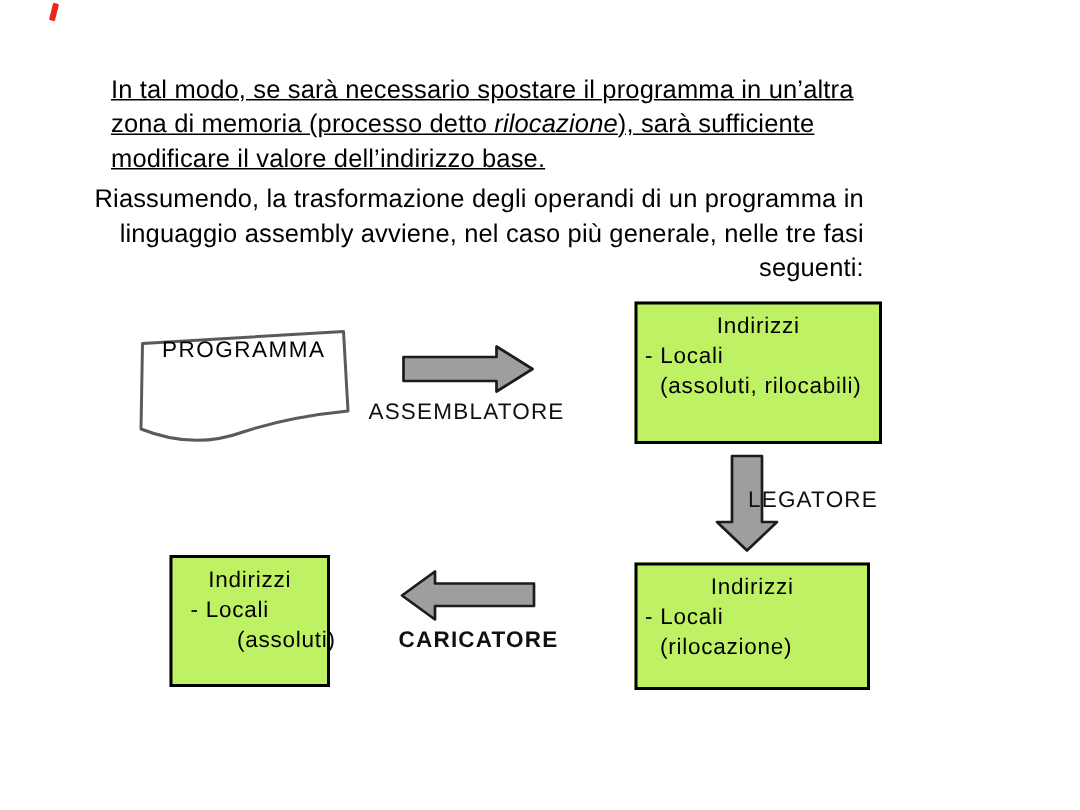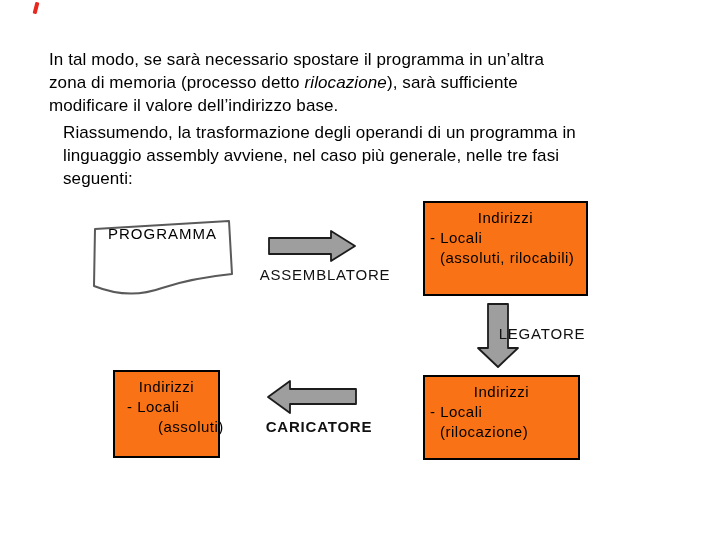--- a/index.html
+++ b/index.html
@@ -23,40 +23,40 @@
   }
 
   
   .para {
     position: absolute;
     font-size: 17px;
     line-height: 23px;
     letter-spacing: 0.1px;
     white-space: nowrap;
   }
-  .para-1 { left: 49px; top: 48px; }
-  .para-2 { left: 63px; top: 121px; }
+  .para-1 { left: 74px; top: 48px; text-decoration: underline; }
+  .para-2 { left: 63px; top: 121px; text-align: right; }
   .pline { }
   .pline.first { margin-left: 0; }
   .pline em { font-style: italic; }
 
   
   .dlabel {
     position: absolute;
     font-size: 15px;
     letter-spacing: 0.8px;
     text-align: center;
     color: #111111;
     white-space: nowrap;
   }
   .dbox {
     position: absolute;
     box-sizing: border-box;
     border: 2px solid #000000;
-    background: #f97316;
+    background: #bef264;
     font-size: 15px;
     letter-spacing: 0.5px;
     line-height: 20px;
     padding-top: 5px;
   }
   .dbox-title { text-align: center; }
   .dbox-item { padding-left: 5px; white-space: nowrap; }
   .dbox-item.indent { padding-left: 15px; }
 
   .box-assembled { left: 423px; top: 201px; width: 165px; height: 95px; }
@@ -69,21 +69,21 @@
   .doc-shape { left: 92px; top: 218px; width: 142px; height: 84px; }
   .doc-text {
     position: absolute; left: 108px; top: 223px;
     font-size: 15px; line-height: 21px; letter-spacing: 1px;
     white-space: nowrap;
   }
   .arrow-right { left: 266px; top: 229px; width: 92px; height: 36px; }
   .arrow-down  { left: 474px; top: 302px; width: 48px; height: 68px; }
   .arrow-left  { left: 264px; top: 379px; width: 94px; height: 38px; }
 
-  .label-assembler { left: 252px; top: 266px; width: 146px; }
+  .label-assembler { left: 238px; top: 266px; width: 146px; }
   .label-linker    { left: 492px; top: 325px; width: 100px; }
   .label-loader    { left: 262px; top: 418px; width: 114px; font-weight: bold; }
 </style>
 </head>
 <body>
 
 <div class="slide">
 
   <div class="corner-mark"></div>
 

